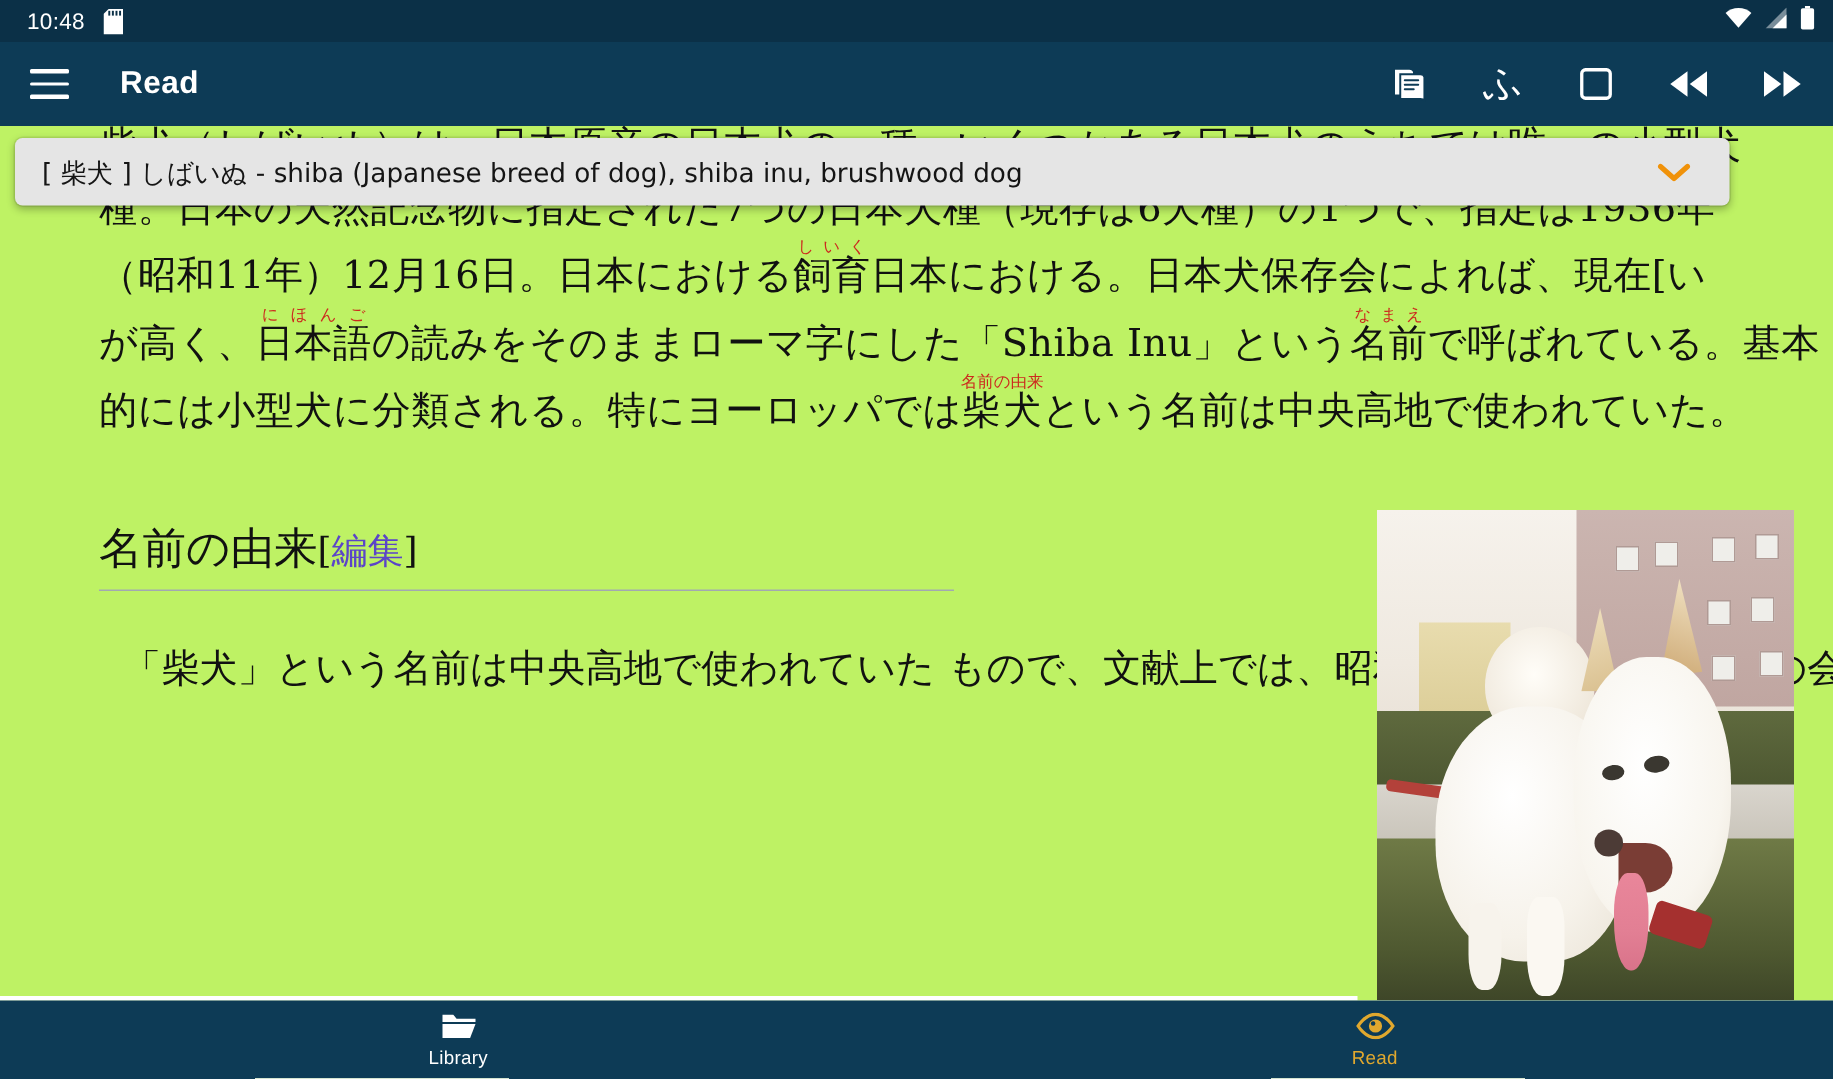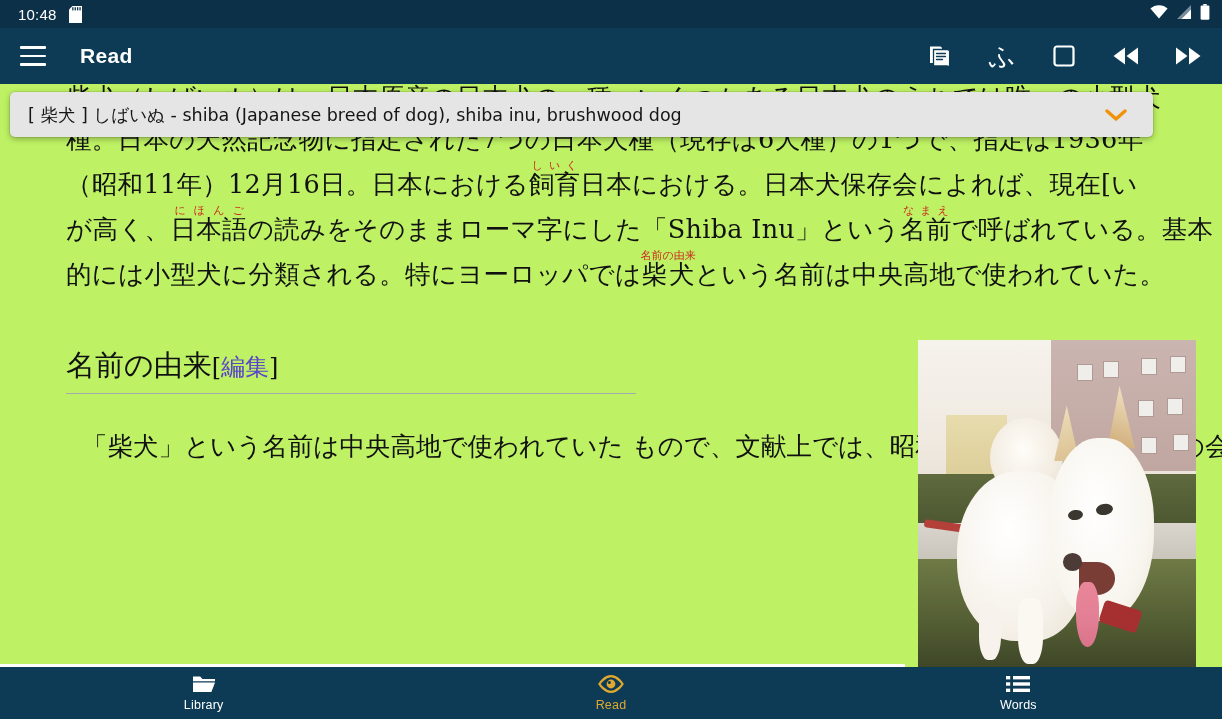--- a/index.html
+++ b/index.html
@@ -360,28 +360,15 @@
       <span class="navicon">
         <svg width="26" height="18" viewBox="0 0 26 18" aria-hidden="true">
           <path d="M13 1.2C6.2 1.2 1.4 9 1.4 9S6.2 16.8 13 16.8 24.6 9 24.6 9 19.8 1.2 13 1.2z" fill="none" stroke="#e0a82e" stroke-width="2.2"></path>
           <circle cx="13" cy="9" r="4.4" fill="#e0a82e"></circle>
           <circle cx="11.4" cy="7.4" r="1.5" fill="#0d3b56"></circle>
         </svg>
       </span>
       <span class="navlabel">Read</span>
     </div>
 
-    <div class="navitem">
-      <span class="navicon">
-        <svg width="24" height="20" viewBox="0 0 24 20" aria-hidden="true">
-          <rect x="0" y="2" width="4.2" height="3.4" fill="#ffffff"></rect>
-          <rect x="0" y="8.3" width="4.2" height="3.4" fill="#ffffff"></rect>
-          <rect x="0" y="14.6" width="4.2" height="3.4" fill="#ffffff"></rect>
-          <rect x="7" y="2" width="17" height="3.4" fill="#ffffff"></rect>
-          <rect x="7" y="8.3" width="17" height="3.4" fill="#ffffff"></rect>
-          <rect x="7" y="14.6" width="17" height="3.4" fill="#ffffff"></rect>
-        </svg>
-      </span>
-      <span class="navlabel">Words</span>
-    </div>
 
   </div>
 </div>
 
 </body></html>

